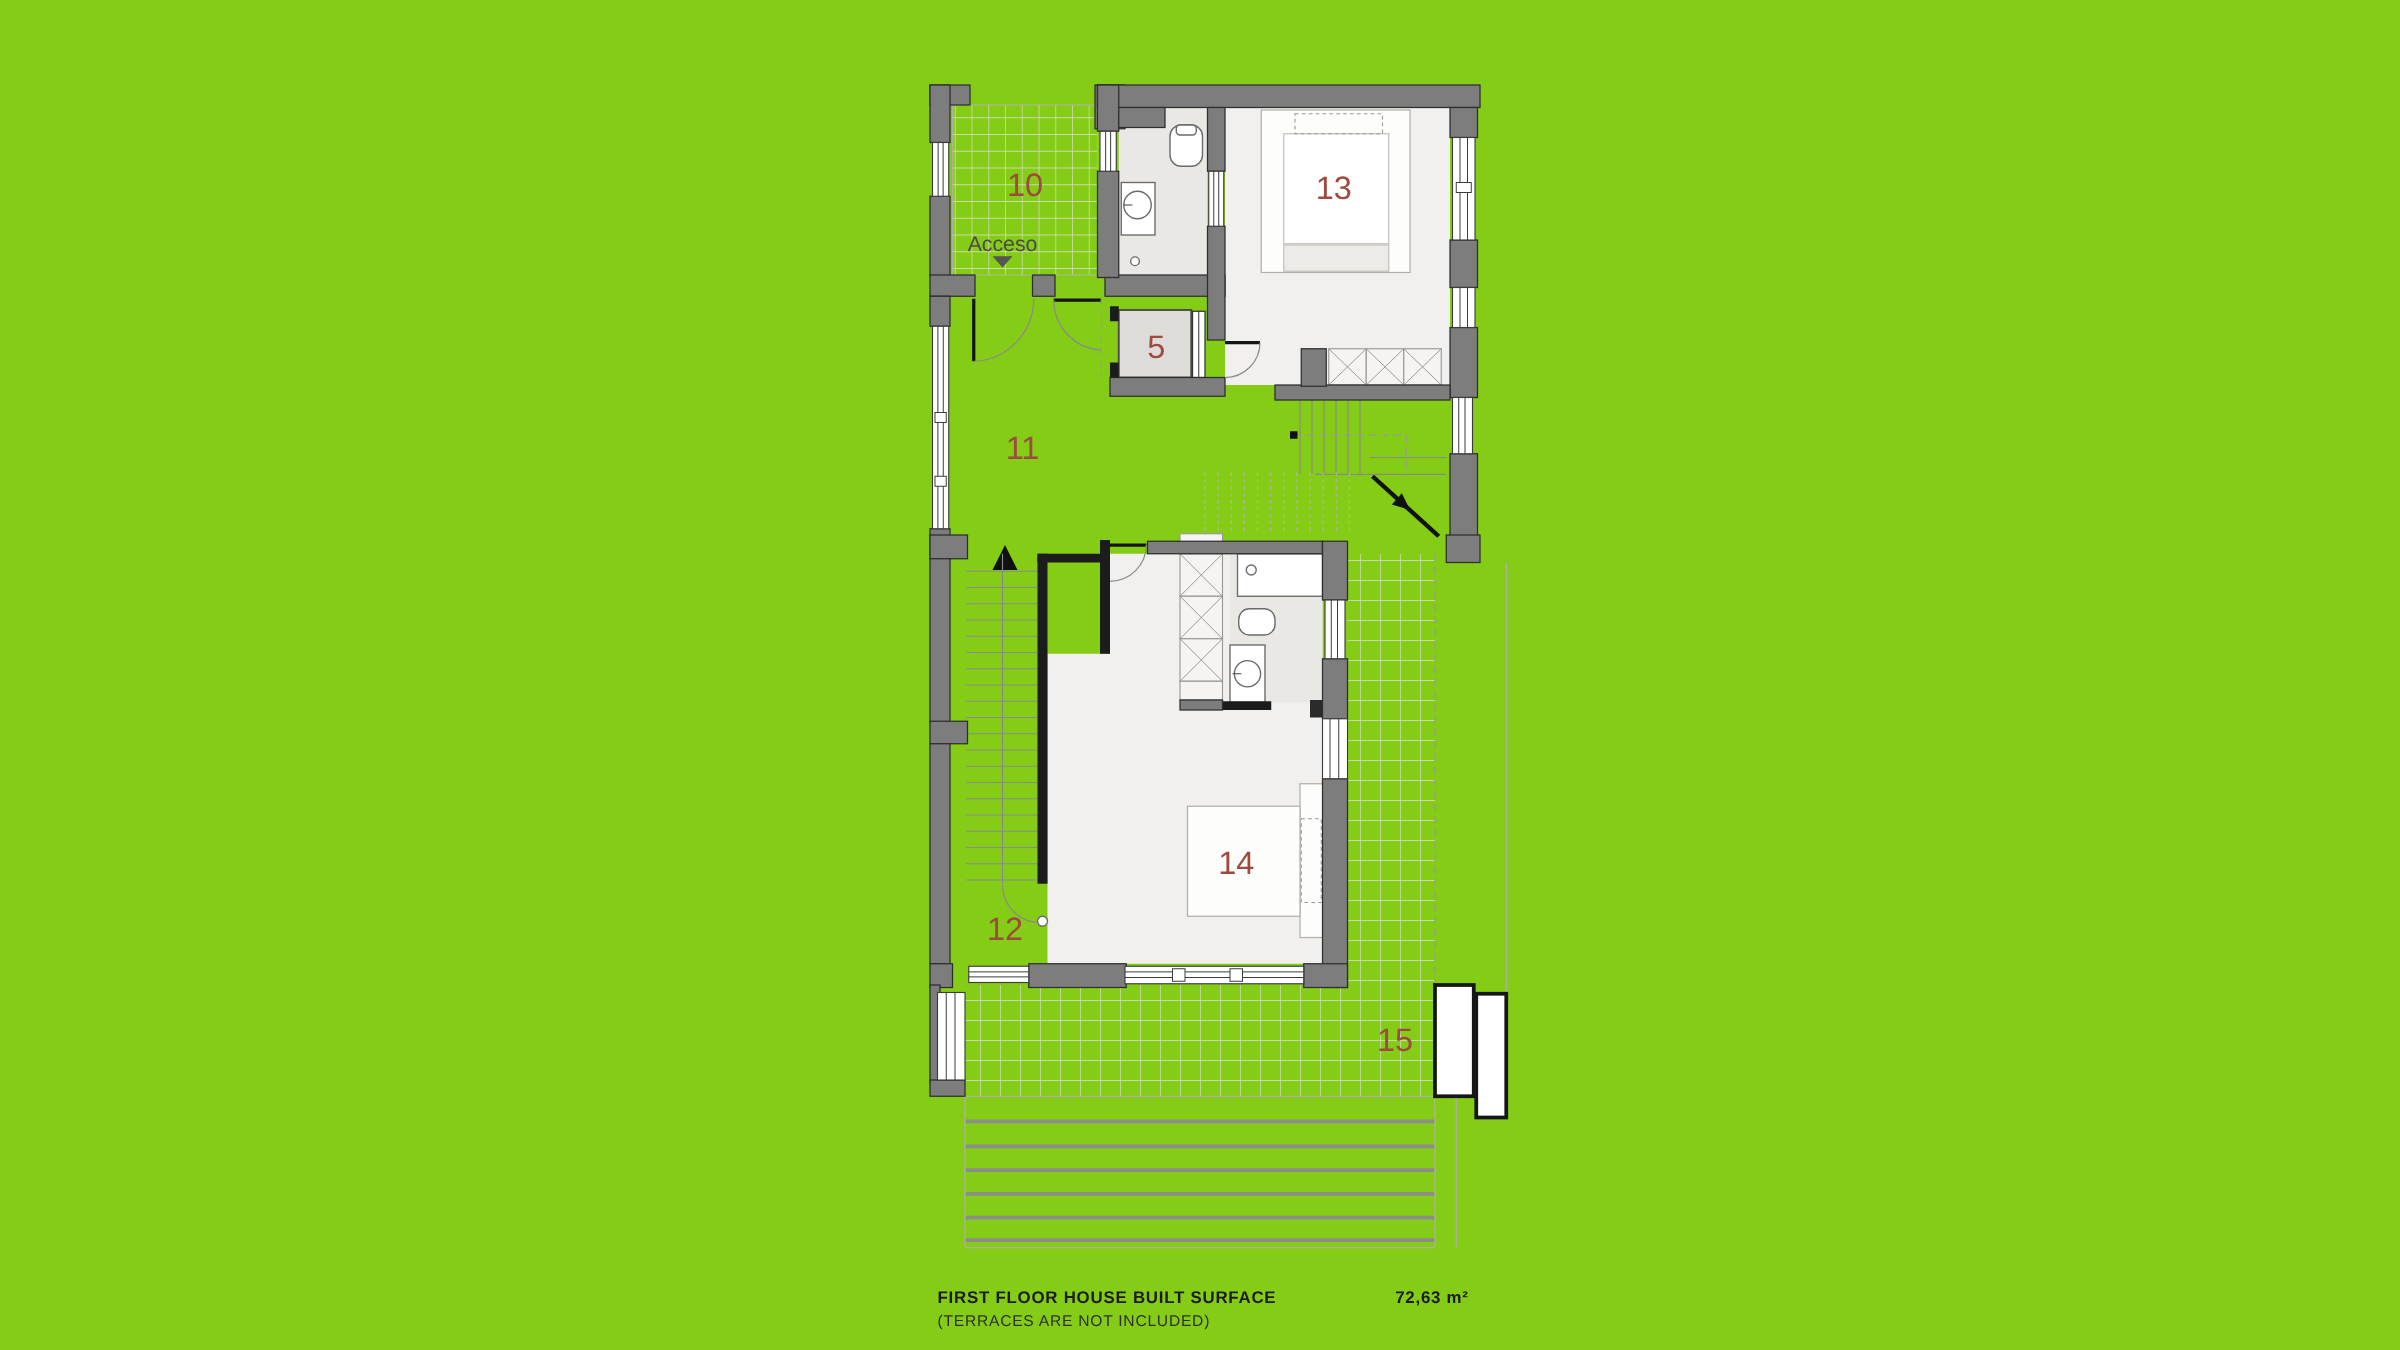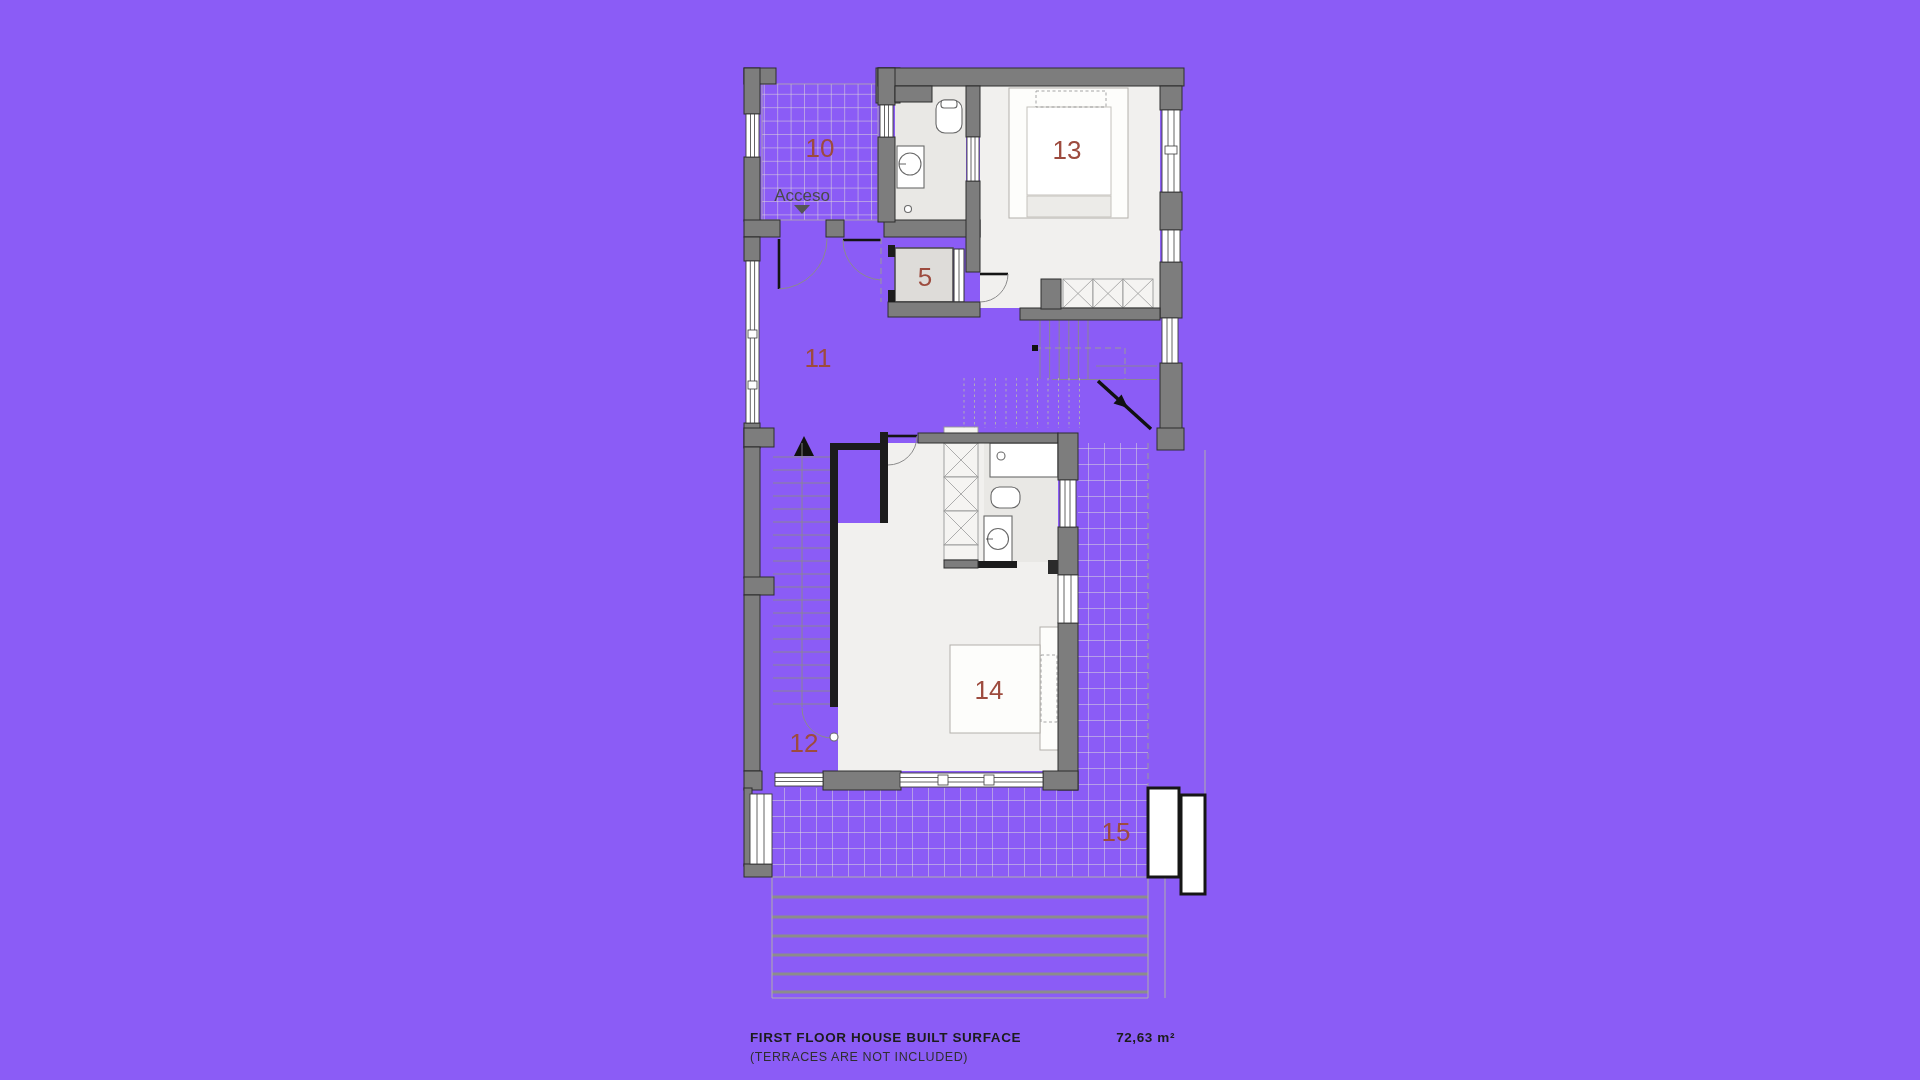--- a/index.html
+++ b/index.html
@@ -1,16 +1,16 @@
 <!DOCTYPE html>
 <html><head>
 <meta charset="utf-8">
 <style>
   html,body{margin:0;padding:0;background:#fff;}
-  .canvas{position:relative;width:1920px;height:1080px;background:#8b5cf6;overflow:hidden;
+  .canvas{position:relative;width:1920px;height:1080px;background:#84cc16;overflow:hidden;
           font-family:"Liberation Sans", sans-serif;}
   svg{position:absolute;left:0;top:0;}
   .room-num{font-family:"Liberation Sans",sans-serif;font-size:26px;fill:#9d4b3e;}
   .acceso{font-family:"Liberation Sans",sans-serif;font-size:17px;fill:#4a4a4a;}
   .f-title{font-family:"Liberation Sans",sans-serif;font-size:13.5px;font-weight:bold;fill:#1c1c1c;letter-spacing:.6px;}
   .f-sub{font-family:"Liberation Sans",sans-serif;font-size:12.5px;fill:#2e2e2e;letter-spacing:.6px;}
   .wall{fill:#7d7d7d;stroke:#2e2e2e;stroke-width:1;}
   .wallk{fill:#1c1c1c;stroke:none;}
   .wallw{fill:#ffffff;stroke:#161616;stroke-width:3;}
   .win{fill:#ffffff;stroke:#3c3c3c;stroke-width:.9;}

